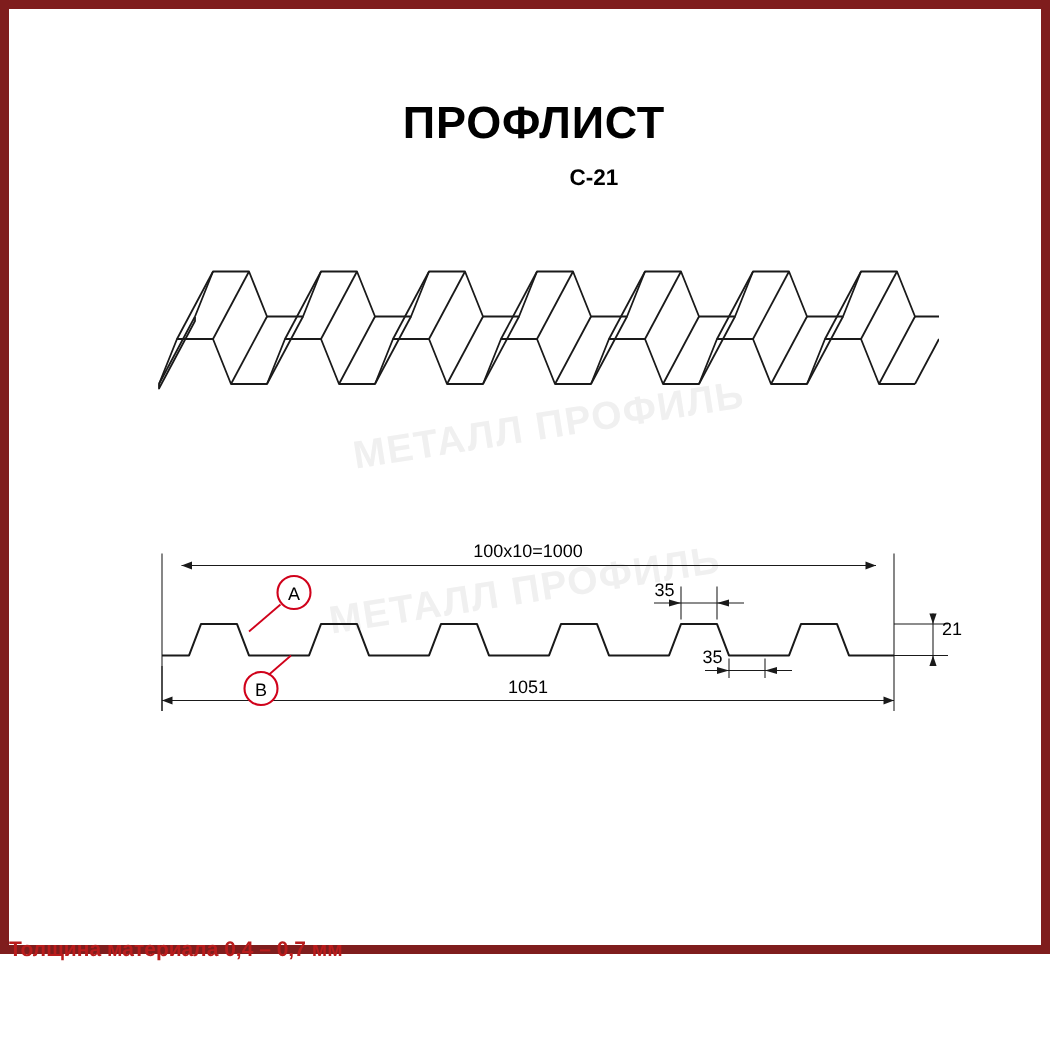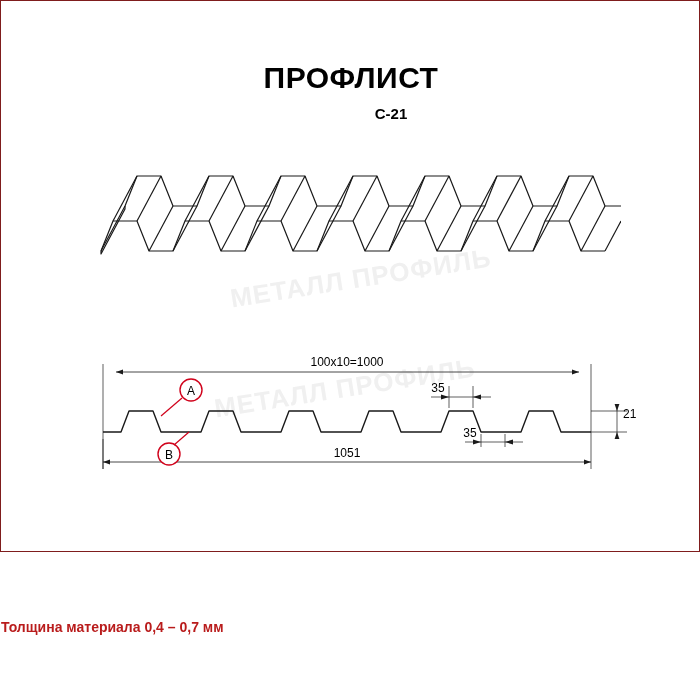--- a/index.html
+++ b/index.html
@@ -11,23 +11,23 @@
     height: 700px;
     background: #ffffff;
     font-family: "Liberation Sans", sans-serif;
     color: #1a1a1a;
     overflow: hidden;
     position: relative;
   }
   .page {
     position: relative;
     width: 700px;
-    height: 552px;
+    height: 636px;
     box-sizing: border-box;
-    border: 1px solid #7f1d1d;
+    border: 6px solid #7f1d1d;
   }
   .title {
     position: absolute;
     top: 60px;
     left: 0;
     width: 700px;
     text-align: center;
     font-size: 30px;
     font-weight: bold;
     letter-spacing: 0.5px;

